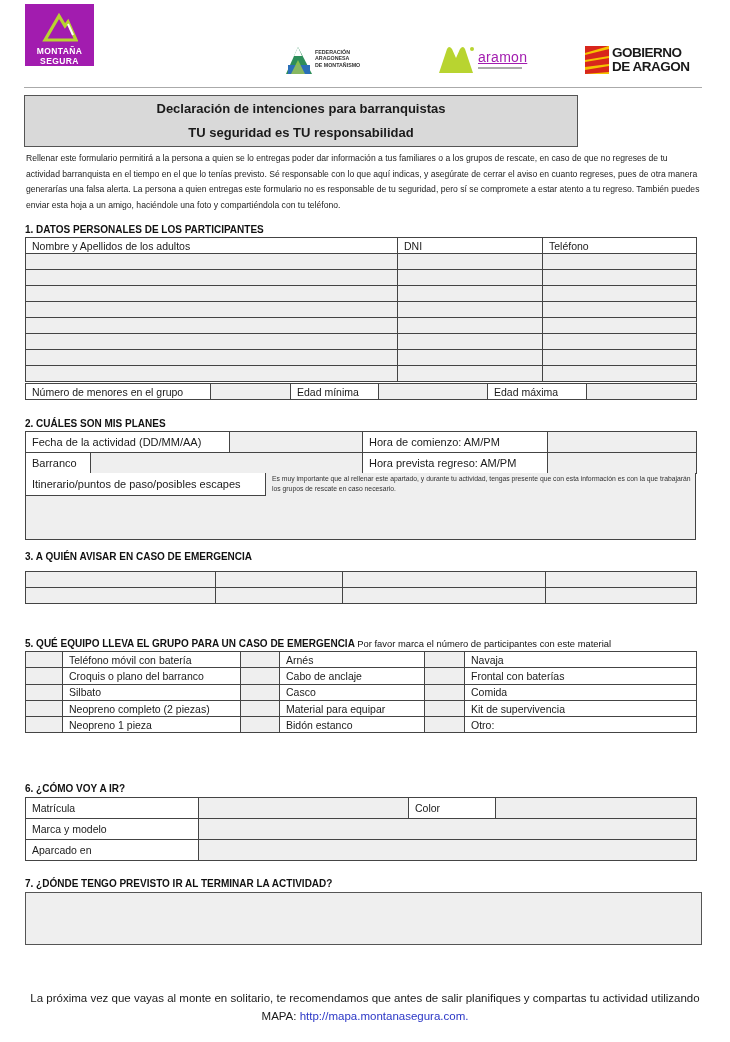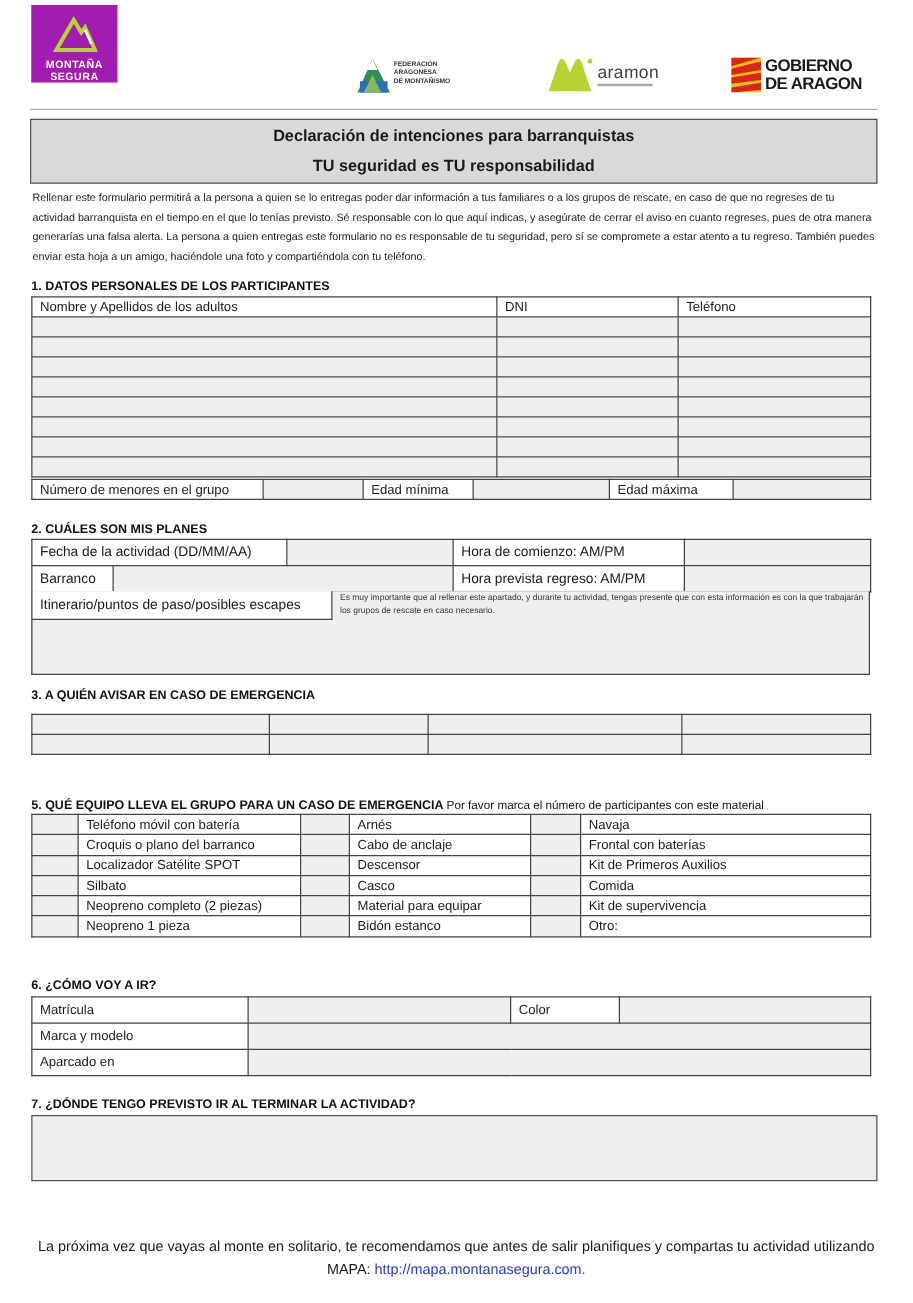--- a/index.html
+++ b/index.html
@@ -7,28 +7,28 @@
   body { position: relative; font-family: "Liberation Sans", sans-serif; color: #1a1a1a; }
   .abs { position: absolute; }
 
   
   .logo-ms { left: 25px; top: 4px; width: 69px; height: 62px; background: #a21caf; }
   .logo-ms svg { position: absolute; left: 17px; top: 8px; }
   .logo-ms .t { position: absolute; left: 0; width: 69px; text-align: center; color: #fff; font-weight: bold; font-size: 8.5px; letter-spacing: 0.4px; line-height: 10px; }
   .logo-fam { left: 285px; top: 45px; width: 80px; height: 30px; }
   .logo-fam .t { position: absolute; left: 30px; top: 4px; font-size: 5.3px; font-weight: bold; line-height: 6.4px; color: #333; }
   .logo-ara { left: 438px; top: 45px; width: 100px; height: 30px; }
-  .logo-ara .t { position: absolute; left: 40px; top: 4px; font-size: 14px; color: #404040; letter-spacing: 0.3px; }
+  .logo-ara .t { position: absolute; left: 40px; top: 4px; font-size: 14px; color: #a21caf; letter-spacing: 0.3px; text-decoration: underline; }
   .logo-ara .s { position: absolute; left: 40px; top: 22px; width: 44px; height: 2px; background: #aaa; }
   .logo-ga { left: 585px; top: 45px; width: 120px; height: 32px; }
   .logo-ga .t { position: absolute; left: 27px; top: 1px; font-size: 13.5px; font-weight: bold; line-height: 14px; color: #1a1a1a; letter-spacing: -0.5px; }
   .rule { left: 24px; top: 87px; width: 678px; height: 1px; background: #aaa; }
 
   
-  .title-box { left: 24px; top: 95px; width: 678px; height: 52px; background: #d9d9d9; border: 1px solid #555; }
+  .title-box { left: 24px; top: 95px; width: 554px; height: 52px; background: #d9d9d9; border: 1px solid #555; }
   .title-box .l1 { position: absolute; left: 0; right: 0; top: 5px; text-align: center; font-weight: bold; font-size: 13px; }
   .title-box .l2 { position: absolute; left: 0; right: 0; top: 29px; text-align: center; font-weight: bold; font-size: 13px; }
 
   .intro { left: 26px; top: 151px; width: 676px; font-size: 8.6px; line-height: 15.5px; color: #222; }
 
   .sec-title { font-weight: bold; font-size: 10px; color: #111; left: 25px; }
   .sec-title .normal { font-weight: normal; font-size: 9.4px; }
 
   table.grid { position: absolute; border-collapse: collapse; table-layout: fixed; }
   table.grid td { border: 1px solid #444; font-size: 10.5px; padding: 0 0 0 6px; white-space: nowrap; overflow: hidden; height: 16px; line-height: 14px; }
@@ -255,28 +255,20 @@
   <tr>
         <td class="f"></td>
         <td class="w">Croquis o plano del barranco</td>
         <td class="f"></td>
         <td class="w">Cabo de anclaje</td>
         <td class="f"></td>
         <td class="w">Frontal con baterías</td>
       </tr>
   <tr>
         <td class="f"></td>
-        <td class="w">Localizador Satélite SPOT</td>
-        <td class="f"></td>
-        <td class="w">Descensor</td>
-        <td class="f"></td>
-        <td class="w">Kit de Primeros Auxilios</td>
-      </tr>
-  <tr>
-        <td class="f"></td>
         <td class="w">Silbato</td>
         <td class="f"></td>
         <td class="w">Casco</td>
         <td class="f"></td>
         <td class="w">Comida</td>
       </tr>
   <tr>
         <td class="f"></td>
         <td class="w">Neopreno completo (2 piezas)</td>
         <td class="f"></td>

